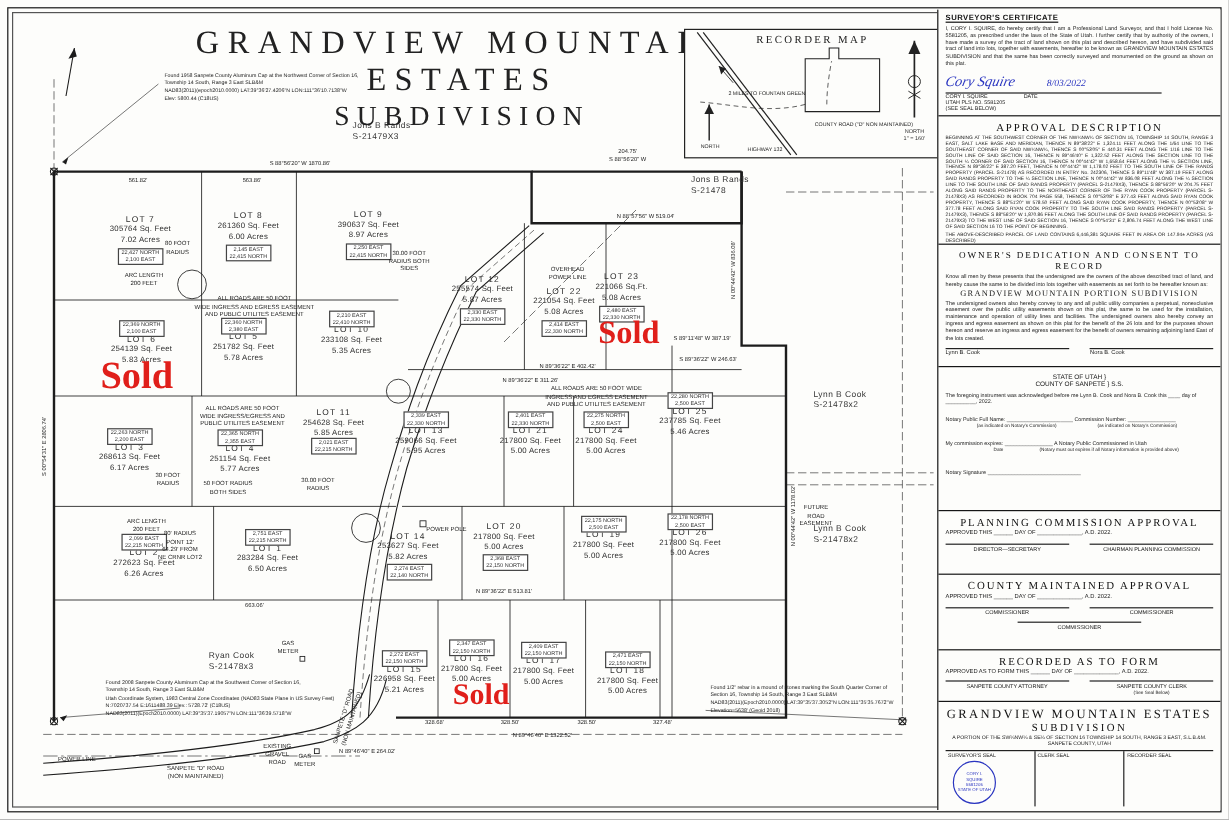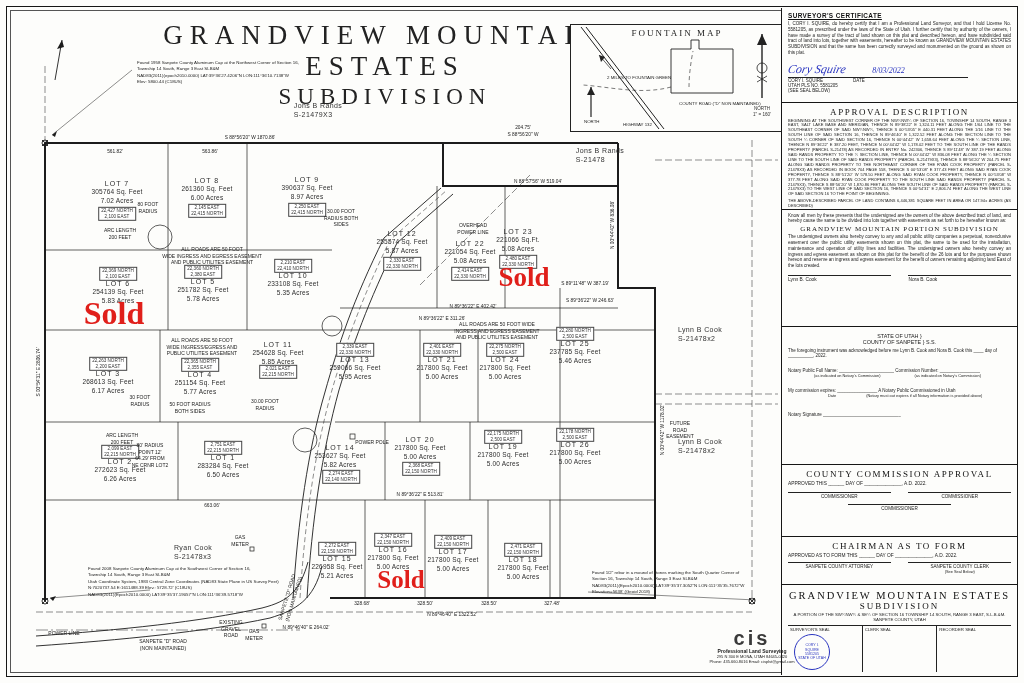--- a/index.html
+++ b/index.html
@@ -403,21 +403,21 @@
       <div class="sold" style="font-size: 27px; color: rgb(224, 31, 26); left: 524px; top: 277px;">Sold</div>
       <div class="sold" style="font-size: 25px; color: rgb(224, 31, 26); left: 401px; top: 580px;">Sold</div>
     </div>
 
   <div class="ttl">
     <div class="l1">GRANDVIEW  MOUNTAIN  ESTATES</div>
     <div class="l2">SUBDIVISION</div>
   </div>
 
   <div id="vicinity">
-    <div class="vttl">FOUNTAIN MAP</div>
+    <div class="vttl">RECORDER MAP</div>
     <svg width="212" height="106" style="position:absolute;left:0;top:0">
       <g stroke="#222" fill="none">
         <path d="M10,2 L88,104" stroke-width="1"></path>
         <path d="M15,2 L93,104" stroke-width="1"></path>
         <path d="M100,24 H120 V15 H128 V24 H162 V68 H100 Z" stroke-width="0.9"></path>
         <path d="M100,62 C70,70 40,62 12,60" stroke-width="0.6" stroke-dasharray="4 3"></path>
         <path d="M118,62 C118,50 120,36 122,26" stroke-width="0.6" stroke-dasharray="4 3"></path>
         <path d="M40,44 L28,30" stroke-width="0.7"></path>
           <path d="M28,30 l2,7 l4,-5 z" fill="#222" stroke="none"></path>
         <path d="M20,92 L20,62" stroke-width="1.2"></path>
@@ -460,20 +460,21 @@
       <div class="tiny">(SEE SEAL BELOW)</div>
     </div>
 
     <div class="sec" style="height:100px;">
       <h2>APPROVAL DESCRIPTION</h2>
       <div class="body-sm" style="font-size:4.05px;line-height:1.22;">BEGINNING AT THE SOUTHWEST CORNER OF THE NW¼NW¼ OF SECTION 16, TOWNSHIP 14 SOUTH, RANGE 3 EAST, SALT LAKE BASE AND MERIDIAN, THENCE N 89°38'22" E 1,324.11 FEET ALONG THE 1/64 LINE TO THE SOUTHEAST CORNER OF SAID NW¼NW¼, THENCE S 00°53'05" E 440.31 FEET ALONG THE 1/16 LINE TO THE SOUTH LINE OF SAID SECTION 16, THENCE N 89°46'40" E 1,322.52 FEET ALONG THE SECTION LINE TO THE SOUTH ¼ CORNER OF SAID SECTION 16, THENCE N 00°44'42" W 1,658.64 FEET ALONG THE ¼ SECTION LINE, THENCE N 89°36'22" E 387.20 FEET, THENCE N 00°44'42" W 1,178.02 FEET TO THE SOUTH LINE OF THE RANDS PROPERTY (PARCEL S-21478) AS RECORDED IN ENTRY No. 242306, THENCE S 89°11'48" W 387.19 FEET ALONG SAID RANDS PROPERTY TO THE ¼ SECTION LINE, THENCE N 00°44'42" W 836.08 FEET ALONG THE ¼ SECTION LINE TO THE SOUTH LINE OF SAID RANDS PROPERTY (PARCEL S-21479X3), THENCE S 88°56'20" W 204.75 FEET ALONG SAID RANDS PROPERTY TO THE NORTHEAST CORNER OF THE RYAN COOK PROPERTY (PARCEL S-21478X3) AS RECORDED IN BOOK 704 PAGE 558, THENCE S 00°53'08" E 377.43 FEET ALONG SAID RYAN COOK PROPERTY, THENCE S 88°51'20" W 578.50 FEET ALONG SAID RYAN COOK PROPERTY, THENCE N 00°53'08" W 377.78 FEET ALONG SAID RYAN COOK PROPERTY TO THE SOUTH LINE SAID RANDS PROPERTY (PARCEL S-21479X3), THENCE S 88°56'20" W 1,870.86 FEET ALONG THE SOUTH LINE OF SAID RANDS PROPERTY (PARCEL S-21479X3) TO THE WEST LINE OF SAID SECTION 16, THENCE S 00°54'31" E 2,806.74 FEET ALONG THE WEST LINE OF SAID SECTION 16 TO THE POINT OF BEGINNING.</div>
       <div class="body-sm" style="font-size:4.05px;margin-top:1px;">THE ABOVE-DESCRIBED PARCEL OF LAND CONTAINS 6,446,381 SQUARE FEET IN AREA OR 147.94± ACRES (AS DESCRIBED)</div>
     </div>
 
     <div class="sec" style="height:112px;">
+      <h2 style="font-size:7.6px;">OWNER'S DEDICATION AND CONSENT TO RECORD</h2>
       <div class="body-sm">Know all men by these presents that the undersigned are the owners of the above described tract of land, and hereby cause the same to be divided into lots together with easements as set forth to be hereafter known as:</div>
       <div style="text-align:center;font-family:'Liberation Serif',serif;font-size:7px;letter-spacing:1px;margin:1px 0;">GRANDVIEW MOUNTAIN PORTION SUBDIVISION</div>
       <div class="body-sm">The undersigned owners also hereby convey to any and all public utility companies a perpetual, nonexclusive easement over the public utility easements shown on this plat, the same to be used for the installation, maintenance and operation of utility lines and facilities. The undersigned owners also hereby convey an ingress and egress easement as shown on this plat for the benefit of the 26 lots and for the purposes shown hereon and reserve an ingress and egress easement for the benefit of owners remaining adjoining land East of the lots created.</div>
       <div class="siglines">
         <div class="sigcol">Lynn B. Cook</div>
         <div class="sigcol">Nora B. Cook</div>
       </div>
     </div>
 
     <div class="sec" style="height:133px;">
@@ -497,33 +498,41 @@
       <div class="tiny" style="display:flex;gap:30px;padding-left:40px;font-size:3.9px;">
         <span>Date</span>
         <span>(Notary must out expires if all Notary information is provided above)</span>
       </div>
       <div class="tiny" style="margin-top:14px;">
         <span>Notary Signature</span>
         <span>_______________________________</span>
       </div>
     </div>
 
+    <div class="sec" style="height:54px;">
+      <h2>PLANNING COMMISSION APPROVAL</h2>
+      <div class="approv-line">APPROVED THIS ______ DAY OF ______________, A.D. 2022.</div>
+      <div class="sigrow2">
+        <div>DIRECTOR—SECRETARY</div>
+        <div>CHAIRMAN PLANNING COMMISSION</div>
+      </div>
+    </div>
 
     <div class="sec" style="height:66px;">
-      <h2>COUNTY COMMISSION APPROVAL</h2>
+      <h2>COUNTY MAINTAINED APPROVAL</h2>
       <div class="approv-line">APPROVED THIS ______ DAY OF ______________, A.D. 2022.</div>
       <div class="sigrow2">
         <div>COMMISSIONER</div>
         <div>COMMISSIONER</div>
       </div>
       <div class="commis-c">COMMISSIONER</div>
     </div>
 
     <div class="sec" style="height:42px;">
-      <h2>CHAIRMAN AS TO FORM</h2>
+      <h2>RECORDED AS TO FORM</h2>
       <div class="approv-line" style="margin-bottom:4px;">APPROVED AS TO FORM THIS ______ DAY OF ______________, A.D. 2022.</div>
       <div class="sigrow2">
         <div>SANPETE COUNTY ATTORNEY</div>
         <div>
           <span>SANPETE COUNTY CLERK</span><br>
           <span style="font-size:3.9px;">(See Seal Below)</span>
         </div>
       </div>
     </div>
 
@@ -547,19 +556,13 @@
         <div>
           <span>CLERK SEAL</span>
         </div>
         <div>
           <span>RECORDER SEAL</span>
         </div>
       </div>
     </div>
   </div>
 
-  <div id="firm">
-    <div class="logo">cis</div>
-    <div class="f1">Professional Land Surveying</div>
-    <div class="f2">295 N 300 E MONA, UTAH 84645-0420</div>
-    <div class="f2">Phone: 435.660.8016  Email: cisplst@gmail.com</div>
-  </div>
 </div>
 
 </body></html>

